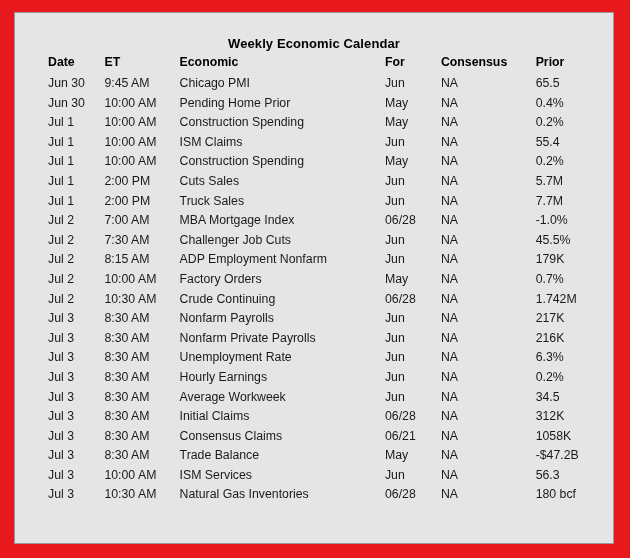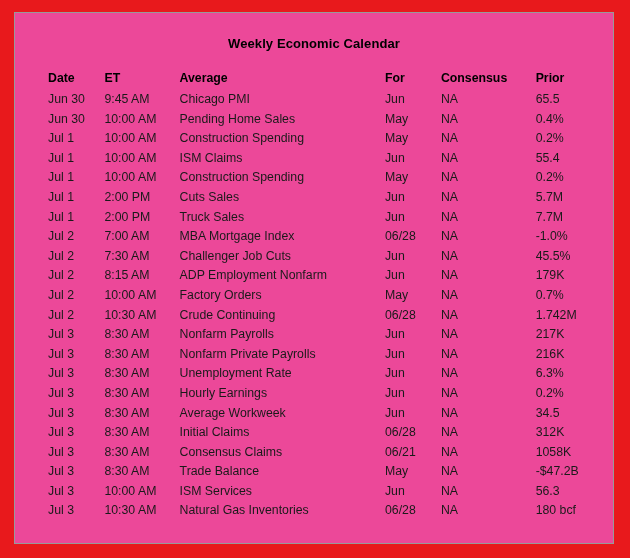--- a/index.html
+++ b/index.html
@@ -12,35 +12,35 @@
     background: #e8191c;
     font-family: "Liberation Sans", sans-serif;
     overflow: hidden;
   }
   .frame {
     position: absolute;
     left: 14px;
     top: 12px;
     width: 600px;
     height: 532px;
-    background: #ec4899;
+    background: #e5e5e5;
     border: 1px solid #999999;
     box-sizing: border-box;
   }
   .title {
     text-align: center;
     font-size: 13px;
     font-weight: bold;
     color: #000000;
     margin-top: 23px;
     letter-spacing: 0.1px;
   }
   table.cal {
     border-collapse: collapse;
-    margin-top: 20px;
+    margin-top: 4px;
     margin-left: 33px;
     font-size: 12.3px;
     color: #1a1a1a;
   }
   table.cal th {
     text-align: left;
     font-weight: bold;
     font-size: 12.3px;
     color: #000000;
     padding: 0 0 6px 0;
@@ -70,39 +70,39 @@
         <col class="col-et">
         <col class="col-release">
       <col class="col-for">
         <col class="col-cons">
         <col class="col-prior">
     </colgroup>
     <thead>
       <tr>
         <th>Date</th>
         <th>ET</th>
-        <th>Average</th>
+        <th>Economic</th>
         <th>For</th>
         <th>Consensus</th>
         <th>Prior</th>
       </tr>
     </thead>
     <tbody>
         <tr>
           <td>Jun 30</td>
           <td>9:45 AM</td>
           <td>Chicago PMI</td>
           <td>Jun</td>
           <td>NA</td>
           <td>65.5</td>
         </tr>
         <tr>
           <td>Jun 30</td>
           <td>10:00 AM</td>
-          <td>Pending Home Sales</td>
+          <td>Pending Home Prior</td>
           <td>May</td>
           <td>NA</td>
           <td>0.4%</td>
         </tr>
         <tr>
           <td>Jul 1</td>
           <td>10:00 AM</td>
           <td>Construction Spending</td>
           <td>May</td>
           <td>NA</td>

